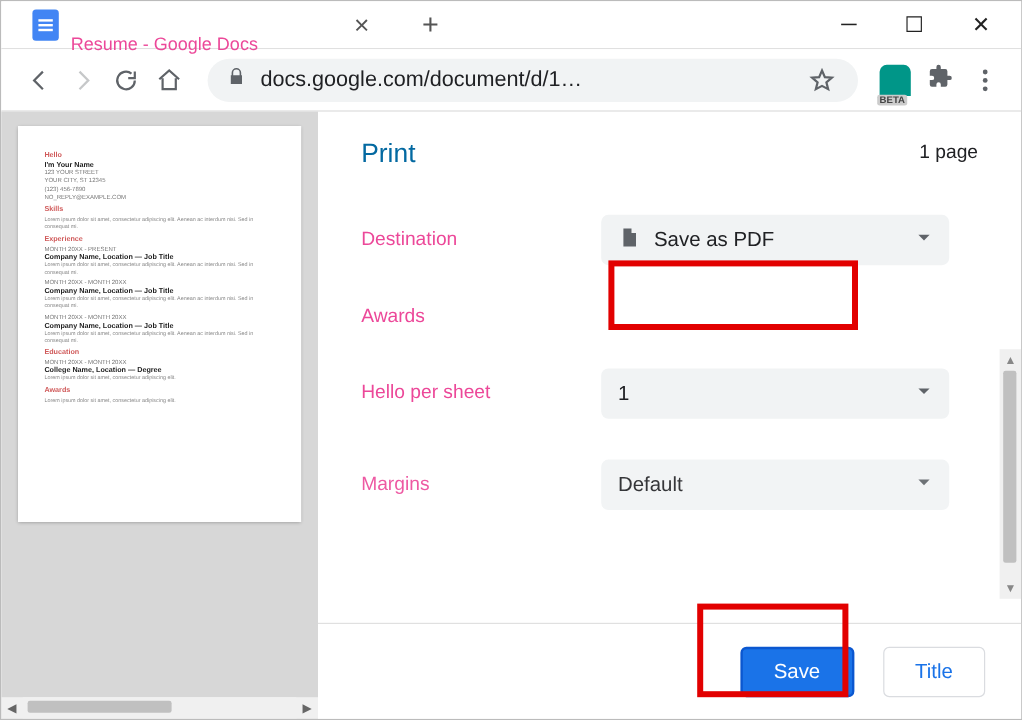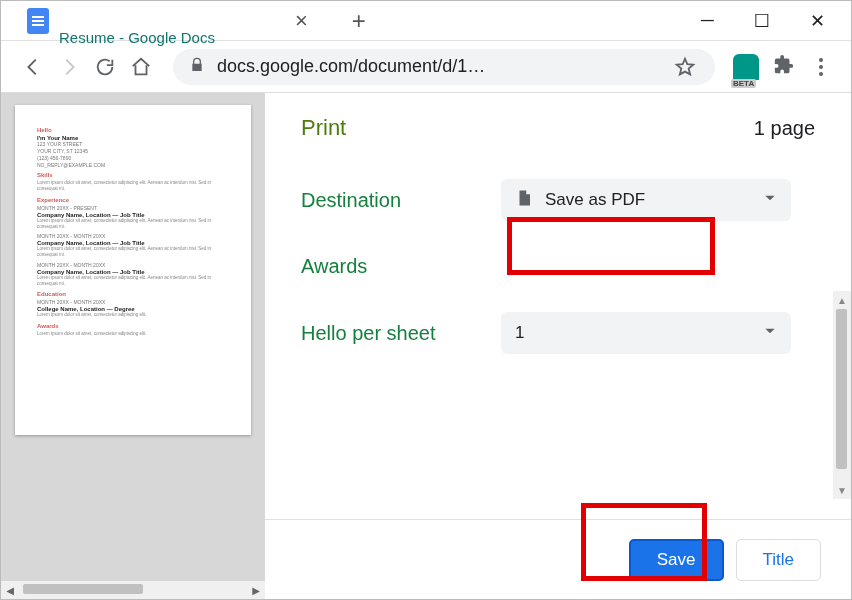--- a/index.html
+++ b/index.html
@@ -3,21 +3,21 @@
 <meta charset="utf-8">
 <style>
   * { box-sizing: border-box; margin: 0; padding: 0; font-family: "Segoe UI", Arial, sans-serif; }
   body { width: 852px; height: 600px; background: #fff; border: 1px solid #bbb; overflow: hidden; position: relative; }
 
   
   .titlebar { height: 40px; display: flex; align-items: center; background: #fff; border-bottom: 1px solid #e0e0e0; }
   .tab { display: flex; align-items: center; gap: 10px; height: 38px; padding: 0 14px; background: #fff; border-top-left-radius: 10px; border-top-right-radius: 10px; margin-left: 12px; }
   .docs-favicon { width: 22px; height: 26px; background: #4285f4; border-radius: 3px; display: flex; align-items: center; justify-content: center; }
   .docs-favicon div { width: 12px; height: 2px; background: #fff; box-shadow: 0 -4px 0 #fff, 0 4px 0 #fff; }
-  .tab-title { font-size: 15px; color: #0f766e; margin-top: 34px; }
+  .tab-title { font-size: 15px; color: #ec4899; margin-top: 34px; }
   .tab-close { font-size: 22px; color: #555; margin-left: 70px; cursor: pointer; }
   .newtab { font-size: 24px; color: #555; margin-left: 30px; cursor: pointer; }
   .win-controls { margin-left: auto; display: flex; gap: 40px; padding-right: 26px; }
   .win-btn { font-size: 18px; color: #222; cursor: pointer; }
 
   
   .addrbar { height: 52px; display: flex; align-items: center; gap: 8px; padding: 0 18px; background: #fff; border-bottom: 1px solid #ddd; }
   .nav-icon { width: 28px; color: #555; display: flex; align-items: center; justify-content: center; cursor: pointer; }
   .nav-icon svg { width: 22px; height: 22px; stroke: #5f6368; stroke-width: 2; fill: none; }
   .omnibox { flex: 1; height: 36px; background: #f1f3f4; border-radius: 18px; display: flex; align-items: center; padding: 0 16px; gap: 12px; margin: 0 10px; }
@@ -41,40 +41,40 @@
   .doc-thumb .block { color: #888; line-height: 1.4; margin-bottom: 3px; font-size: 4.5px; }
   .preview-hscroll { position: absolute; bottom: 0; left: 0; right: 0; height: 18px; background: #f0f0f0; display: flex; align-items: center; }
   .preview-hscroll .arr { width: 18px; height: 18px; color: #666; display: flex; align-items: center; justify-content: center; cursor: pointer; font-size: 10px; }
   .preview-hscroll .track { flex: 1; height: 18px; background: #f0f0f0; position: relative; }
   .preview-hscroll .thumb { position: absolute; left: 4px; top: 3px; width: 120px; height: 10px; background: #c0c0c0; border-radius: 2px; }
 
   .right-pane { flex: 1; display: flex; flex-direction: column; position: relative; }
   .settings-scroll { flex: 1; overflow: hidden; position: relative; }
   .settings { padding: 22px 36px 0 36px; }
   .print-header { display: flex; justify-content: space-between; align-items: center; margin-bottom: 38px; }
-  .print-title { font-size: 22px; color: #4d7c0f; }
-  .print-pagecount { font-size: 20px; color: #202124; }
+  .print-title { font-size: 22px; color: #0369a1; }
+  .print-pagecount { font-size: 16px; color: #202124; }
   .row { display: flex; align-items: center; margin-bottom: 34px; }
-  .row-label { width: 200px; font-size: 20px; color: #15803d; }
+  .row-label { width: 200px; font-size: 16px; color: #ec4899; }
   .dd { flex: 1; max-width: 290px; height: 42px; background: #f1f3f4; border-radius: 6px; display: flex; align-items: center; padding: 0 14px; cursor: pointer; position: relative; }
   .dd .dd-icon svg { width: 18px; height: 22px; fill: #5f6368; margin-right: 12px; }
   .dd .dd-text { font-size: 17px; color: #202124; }
   .dd .chev { position: absolute; right: 14px; }
   .dd .chev svg { width: 14px; height: 14px; fill: #5f6368; }
   .highlight-box { position: absolute; border: 5px solid #e20000; pointer-events: none; }
   .hl-dest { left: 506px; top: 216px; width: 208px; height: 58px; }
   .hl-save { left: 580px; top: 502px; width: 126px; height: 78px; }
 
   .vscroll { position: absolute; right: 0; top: 198px; bottom: 100px; width: 18px; background: #f0f0f0; }
   .vscroll .arr { width: 18px; height: 18px; color: #888; display: flex; align-items: center; justify-content: center; font-size: 10px; }
   .vscroll .track { position: absolute; top: 18px; bottom: 18px; left: 0; right: 0; }
   .vscroll .thumb { position: absolute; top: 0; left: 3px; width: 11px; height: 160px; background: #c0c0c0; border-radius: 2px; }
   .vscroll .arr.bot { position: absolute; bottom: 0; }
 
-  .footer { height: 80px; border-top: 1px solid #e0e0e0; display: flex; align-items: center; justify-content: flex-end; gap: 12px; padding: 0 30px; background: #fff; }
+  .footer { height: 80px; border-top: 1px solid #e0e0e0; display: flex; align-items: center; justify-content: flex-end; gap: 24px; padding: 0 30px; background: #fff; }
   .btn { height: 42px; padding: 0 26px; border-radius: 5px; font-size: 17px; cursor: pointer; display: flex; align-items: center; }
   .btn-save { background: #1a73e8; color: #fff; border: 2px solid #0b57d0; }
   .btn-cancel { background: #fff; color: #1a73e8; border: 1px solid #dadce0; }
 </style>
 </head>
 <body>
 
 <div class="titlebar">
   <div class="tab">
     <div class="docs-favicon">
@@ -202,20 +202,29 @@
         <div class="row">
           <div class="row-label">Hello per sheet</div>
           <div class="dd">
             <span class="dd-text">1</span>
             <span class="chev"><svg viewBox="0 0 24 24">
                   <path d="M4 8l8 8 8-8z"></path>
                 </svg></span>
           </div>
         </div>
 
+        <div class="row" style="margin-bottom:0; opacity:.9">
+          <div class="row-label">Margins</div>
+          <div class="dd">
+            <span class="dd-text">Default</span>
+            <span class="chev"><svg viewBox="0 0 24 24">
+                  <path d="M4 8l8 8 8-8z"></path>
+                </svg></span>
+          </div>
+        </div>
       </div>
     </div>
 
     <div class="vscroll">
       <div class="arr">▲</div>
       <div class="track">
           <div class="thumb"></div>
         </div>
       <div class="arr bot">▼</div>
     </div>

